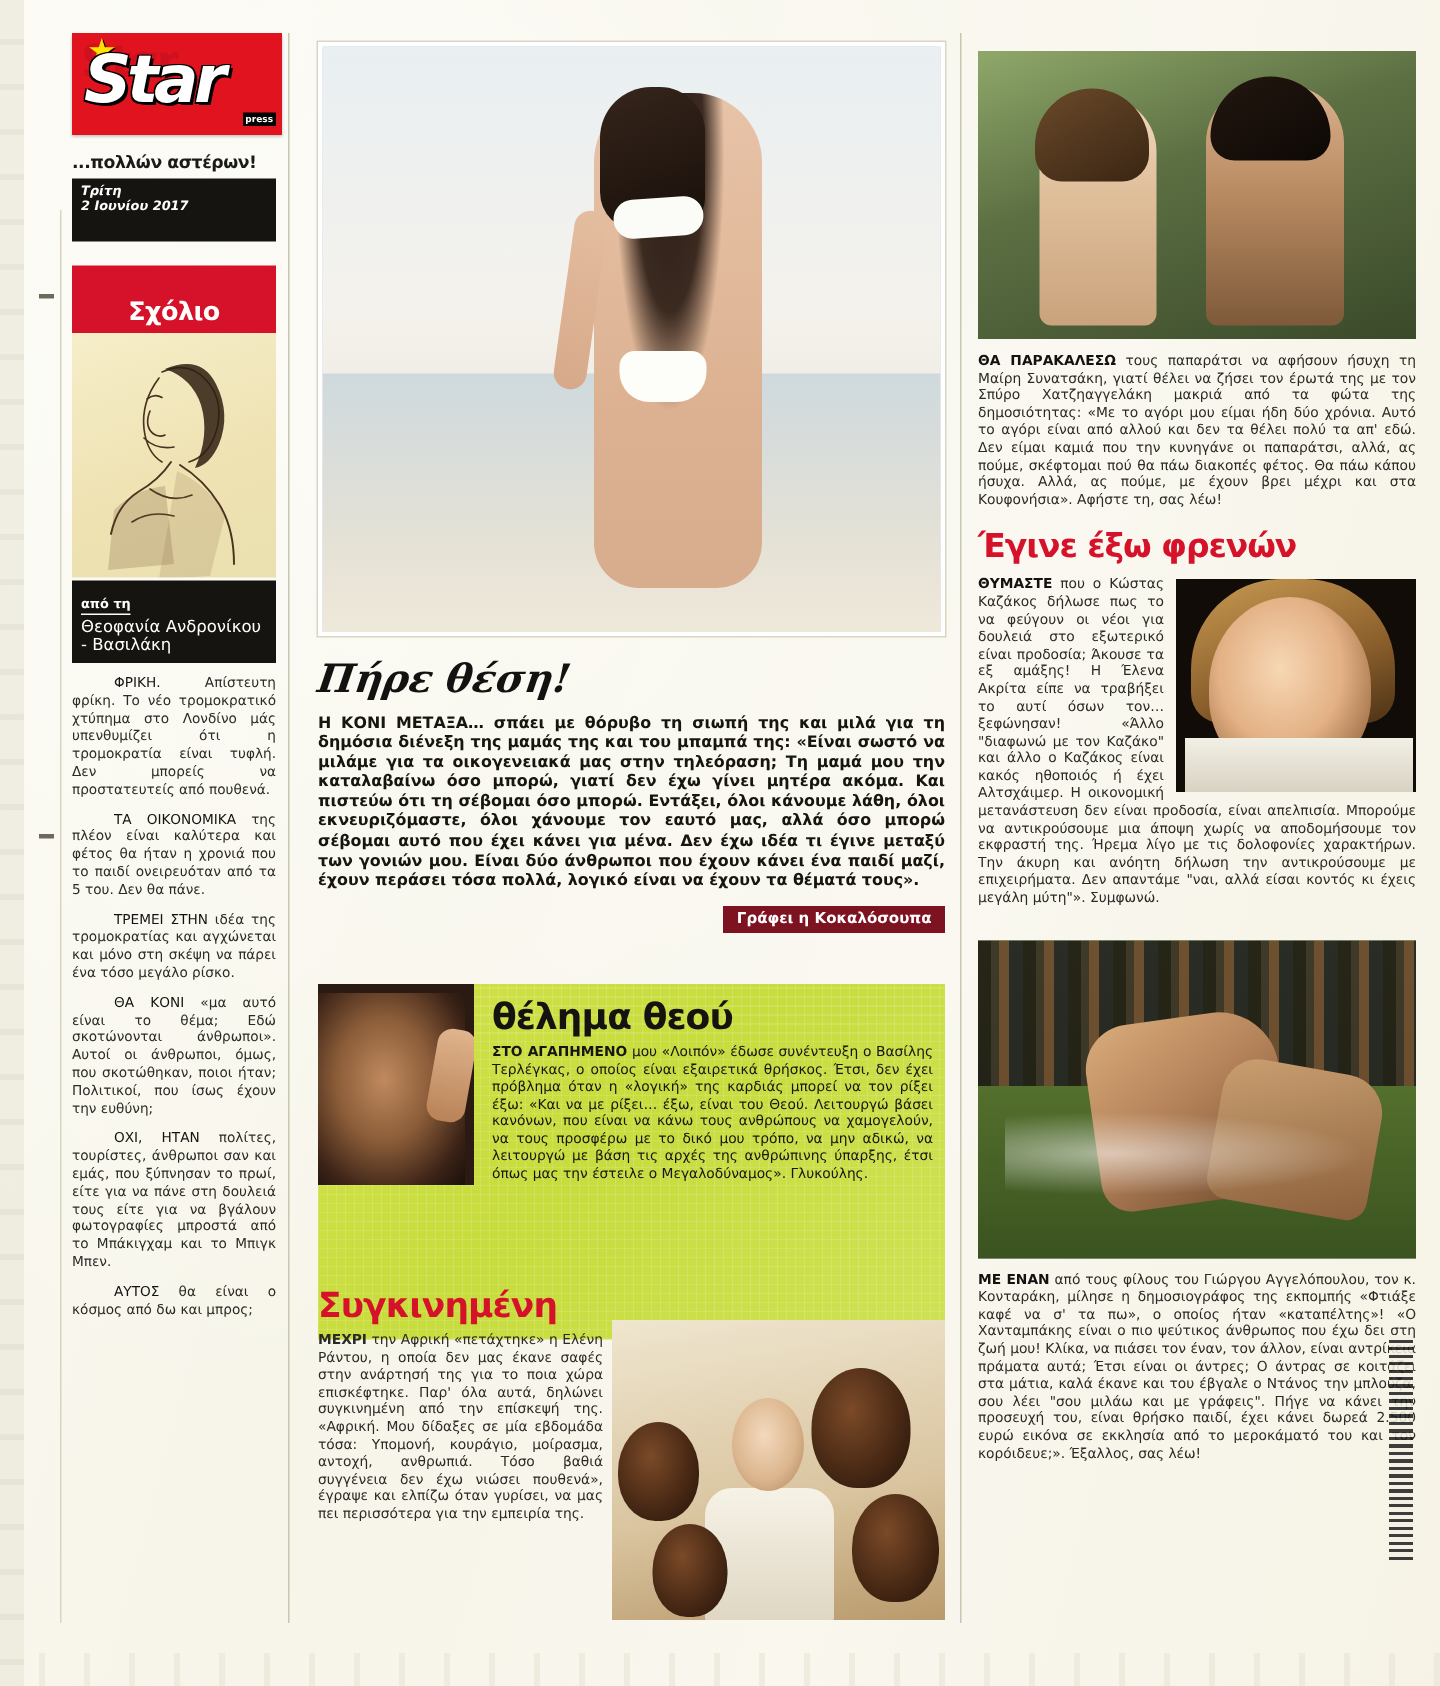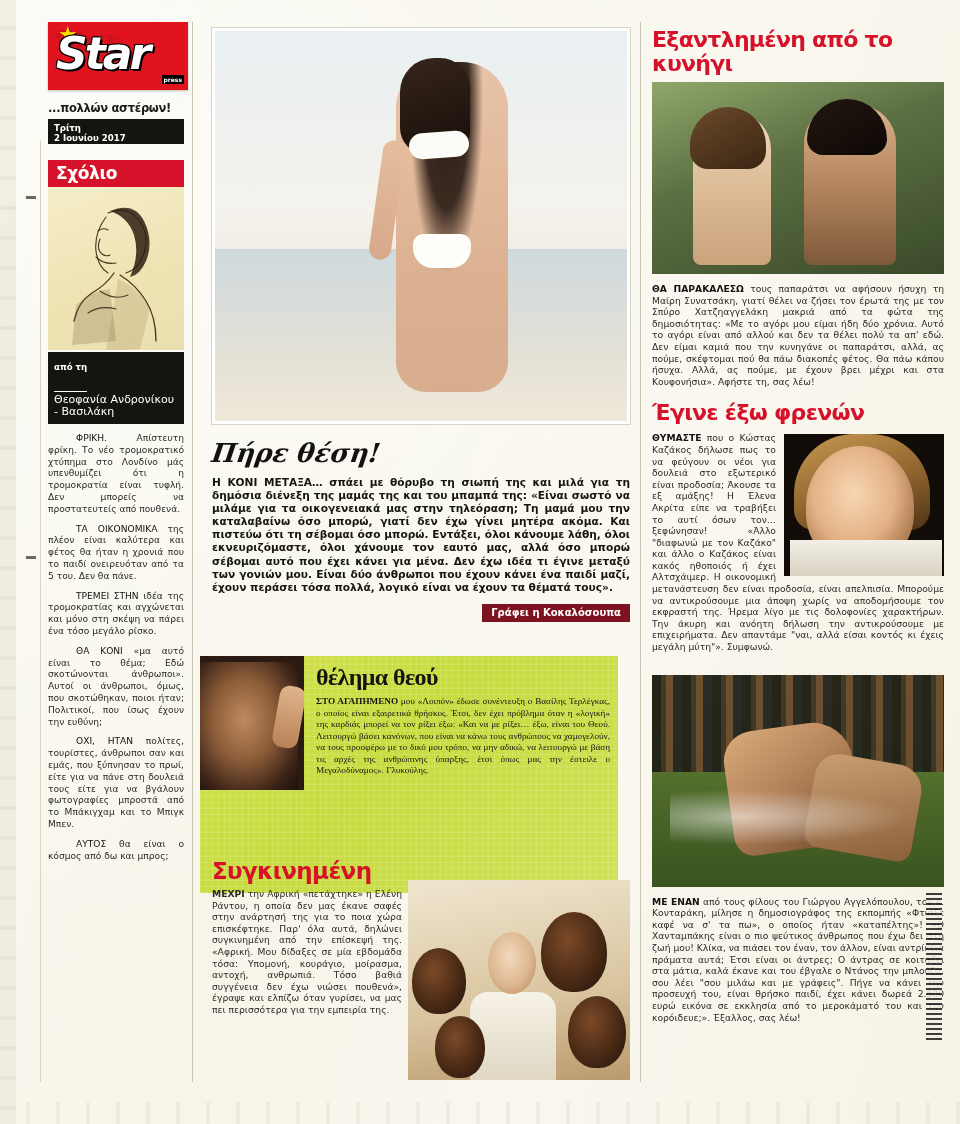--- a/index.html
+++ b/index.html
@@ -57,35 +57,35 @@
     line-height:22px;text-shadow:1px 1px 0 #000;
   }
   .logo-tag{
     position:absolute;right:4px;bottom:6px;color:#fff;font-size:6px;font-weight:bold;
     background:#000;padding:1px 2px;letter-spacing:0px;
   }
   .slogan{
     margin-top:11px;font-size:11.5px;font-weight:bold;color:#1a1a18;letter-spacing:-.3px;
   }
   .datebar{
-    margin-top:4px;background:#151410;color:#fff;padding:4px 6px 0 6px;
-    font-size:8.6px;line-height:10.4px;font-weight:bold;
+    margin-top:4px;background:#151410;color:#fff;padding:4px 6px 17px 6px;
+    font-size:8.6px;line-height:10.4px;font-weight:bold;font-style:italic;
   }
   .sxolio-head{
     margin-top:16px;background:#d6122a;color:#fff;font-size:17px;font-weight:bold;
-    padding:3px 8px 4px 8px;letter-spacing:-.4px;
+    padding:21px 8px 4px 8px;letter-spacing:-.4px;text-align:center;
   }
   .sketch{
     width:136px;height:163px;position:relative;overflow:hidden;
     background:linear-gradient(160deg,#f6eec9 0%,#efe3b4 55%,#eadfae 100%);
   }
   .author-box{
     background:#151410;color:#fff;padding:3px 6px 5px 6px;margin-top:2px;
   }
-  .author-box .a1{font-size:8.6px;font-weight:bold;border-bottom:1px solid #fff;padding-bottom:19px;display:inline-block;}
+  .author-box .a1{font-size:8.6px;font-weight:bold;border-bottom:1px solid #fff;padding-bottom:1px;display:inline-block;}
   .author-box .a2{font-size:11px;font-weight:normal;line-height:12.6px;margin-top:2px;}
   #left .body-txt{margin-top:9px;font-size:9.1px;line-height:11.8px;}
   #left .body-txt p{margin:0 0 8px 0;}
   .leftrule{position:absolute;left:192px;top:22px;width:1px;height:1060px;background:#c9c5b0;}
   .leftrule2{position:absolute;left:40px;top:140px;width:1px;height:942px;background:#d8d4c0;}
   
   #center{left:212px;top:28px;width:418px;}
   .main-photo-frame{
     width:412px;height:390px;border:3px solid #ffffff;box-shadow:0 0 0 1px #d9d5c4;
     position:relative;overflow:hidden;background:#cfd6da;
@@ -111,27 +111,26 @@
   }
   #center .lead{
     margin-top:8px;font-size:10.6px;line-height:13.1px;font-weight:bold;color:#16150f;
     text-align:justify;
   }
   .byline{
     margin-top:10px;float:right;background:#7d1220;color:#fff;font-size:10px;font-weight:bold;
     padding:3px 9px 4px 9px;
   }
   .thelima-block{
-    position:absolute;left:200px;top:656px;width:418px;height:237px;
+    position:absolute;left:212px;top:656px;width:418px;height:237px;
     background:
       repeating-linear-gradient(90deg,rgba(255,255,255,.14) 0 1px,rgba(0,0,0,0) 1px 6px),
       repeating-linear-gradient(0deg,rgba(255,255,255,.12) 0 1px,rgba(0,0,0,0) 1px 6px),
       linear-gradient(135deg,#d2e24a 0%,#c7dc3d 45%,#cfe255 100%);
     overflow:hidden;
-    font-family:Liberation Serif, serif;
   }
   .tb-photo{
     position:absolute;left:0;top:0;width:104px;height:134px;overflow:hidden;
     background:#2a1a12;
   }
   .tb-face{position:absolute;left:-6px;top:6px;width:104px;height:128px;
     background:radial-gradient(ellipse at 48% 45%,#c08a5e 0%,#8a5c38 42%,#3a2216 78%,#1b1009 100%);}
   .tb-hand{position:absolute;right:2px;top:30px;width:26px;height:62px;background:linear-gradient(180deg,#e0b48d,#b98257);border-radius:10px;transform:rotate(10deg);}
   .tb-head{
     position:absolute;left:116px;top:8px;font-size:24px;font-weight:bold;color:#151310;
@@ -290,21 +289,20 @@
     <div class="kid" style="left:2%;top:34%;width:54px;height:66px;"></div>
     <div class="kid" style="left:60%;top:16%;width:66px;height:80px;"></div>
     <div class="kid" style="left:72%;top:58%;width:58px;height:72px;"></div>
     <div class="woman-body"></div>
     <div class="woman-face"></div>
     <div class="kid" style="left:12%;top:68%;width:50px;height:62px;"></div>
   </div>
 
   <div class="col" id="right">
 
-    <div class="r-head-red">Εξαντλημένη από το κυνήγι</div>
     <div class="r-photo">
       <div class="couple-bg"></div>
       <div class="couple-a"></div>
       <div class="couple-b"></div>
       <div class="hair-a"></div>
       <div class="hair-b"></div>
     </div>
     <div class="r-text" id="kynigi-text"><b>ΘΑ ΠΑΡΑΚΑΛΕΣΩ</b> τους παπαράτσι να αφήσουν ήσυχη τη Μαίρη Συνατσάκη, γιατί θέλει να ζήσει τον έρωτά της με τον Σπύρο Χατζηαγγελάκη μακριά από τα φώτα της δημοσιότητας: «Με το αγόρι μου είμαι ήδη δύο χρόνια. Αυτό το αγόρι είναι από αλλού και δεν τα θέλει πολύ τα απ' εδώ. Δεν είμαι καμιά που την κυνηγάνε οι παπαράτσι, αλλά, ας πούμε, σκέφτομαι πού θα πάω διακοπές φέτος. Θα πάω κάπου ήσυχα. Αλλά, ας πούμε, με έχουν βρει μέχρι και στα Κουφονήσια». Αφήστε τη, σας λέω!</div>
 
     <div style="height:14px"></div>

